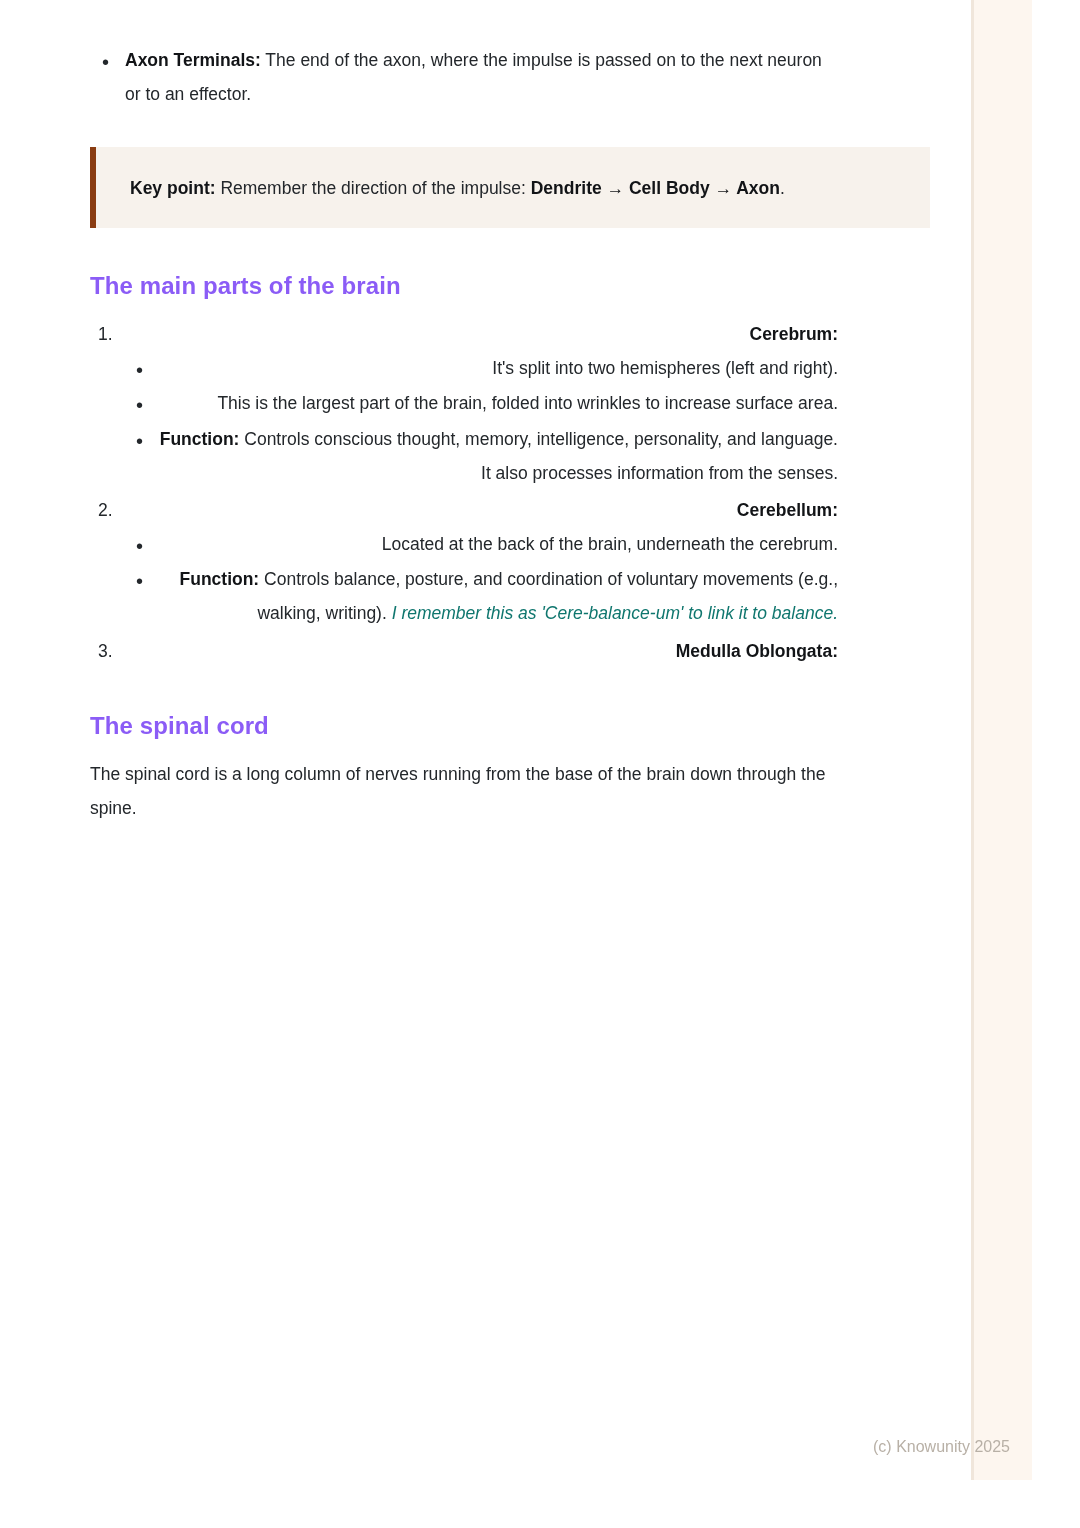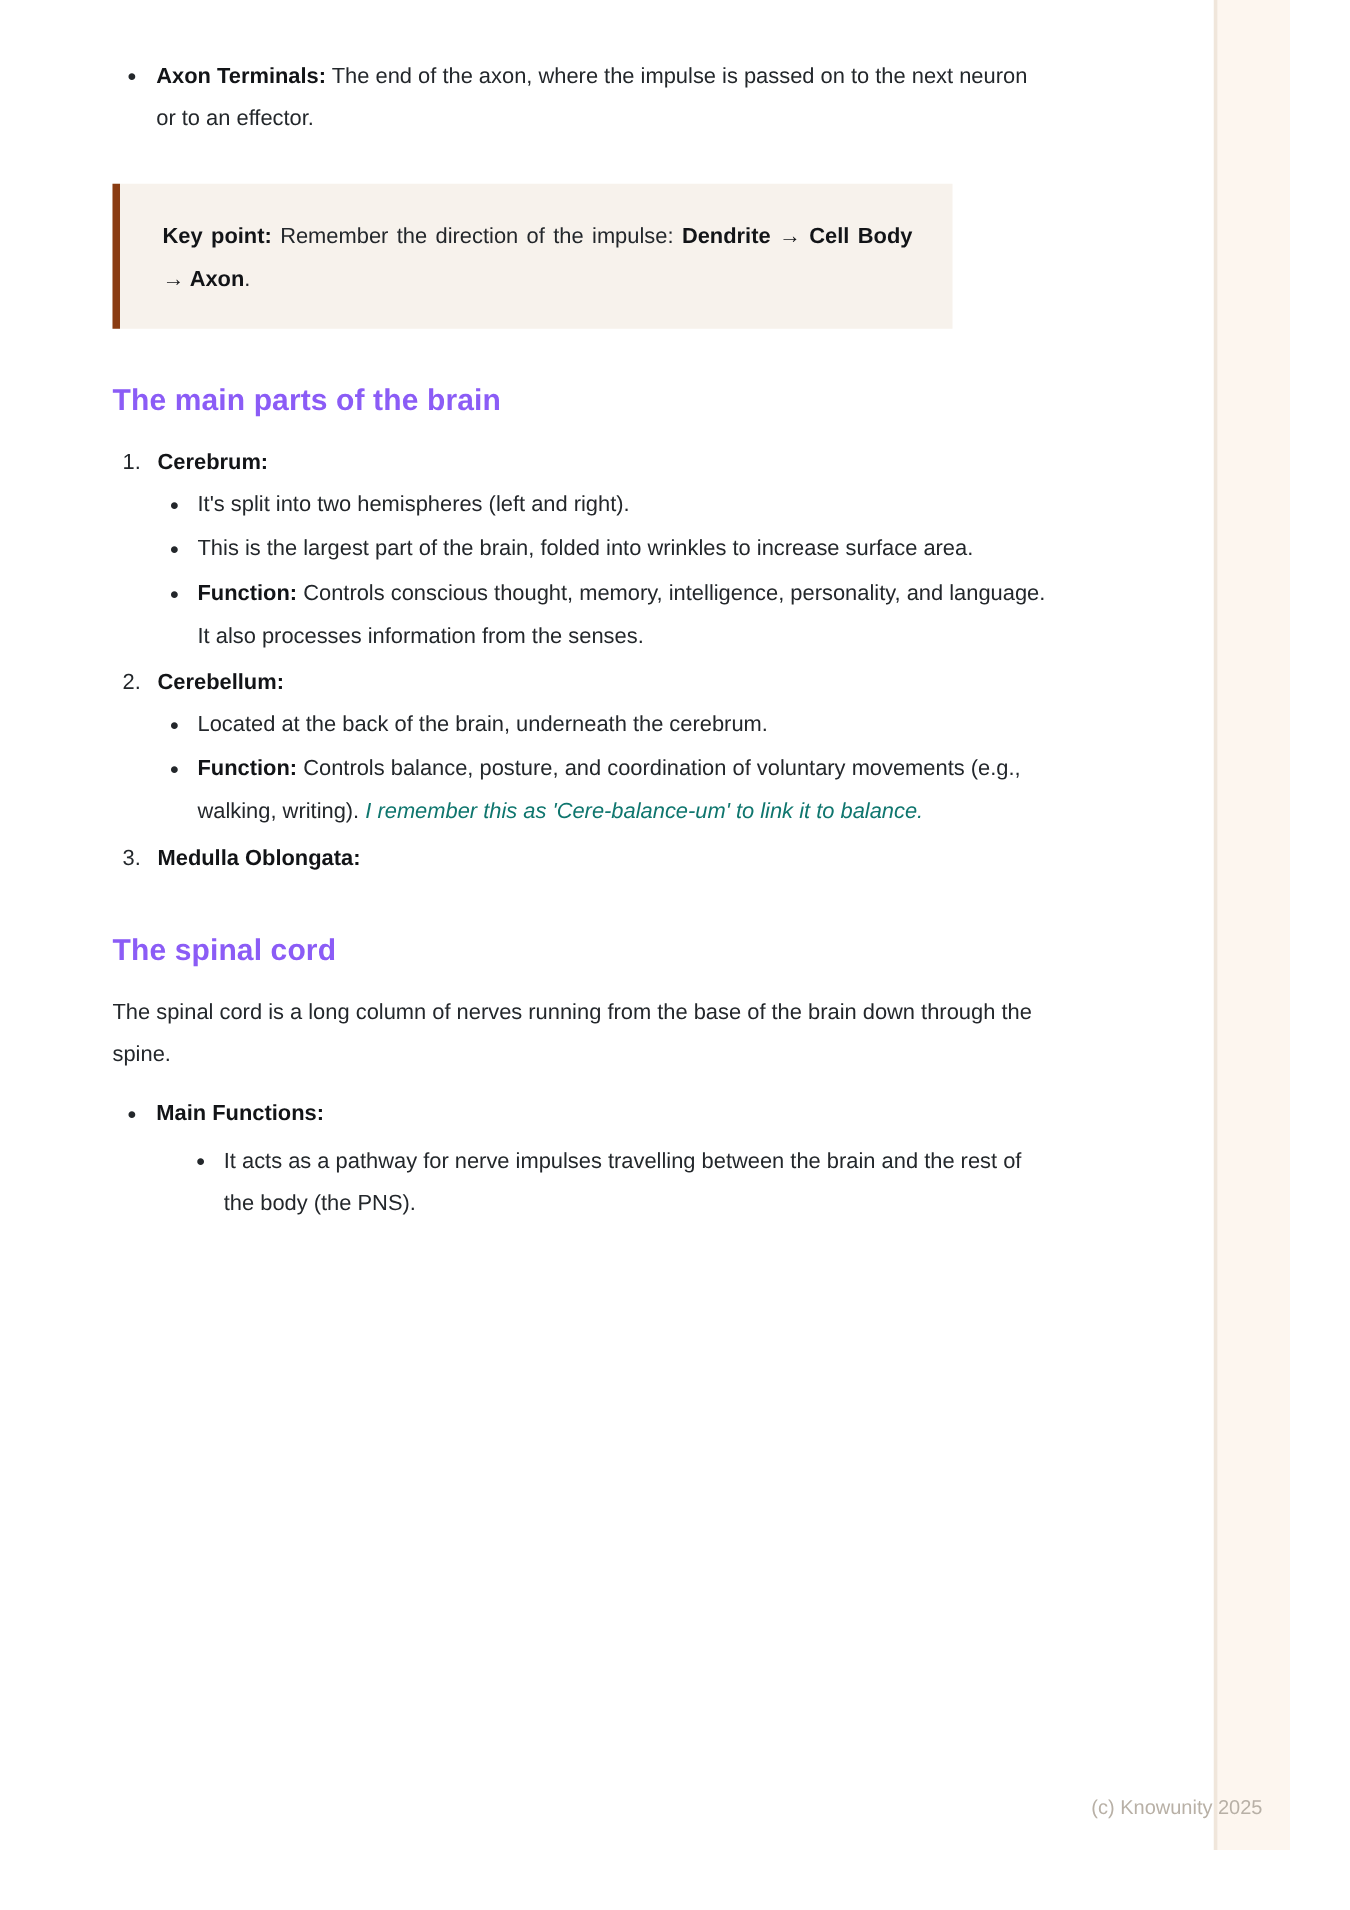--- a/index.html
+++ b/index.html
@@ -89,20 +89,21 @@
     top: -1px;
     font-size: 20px;
     color: #23272b;
   }
 
   ol.numbered {
     list-style: none;
     margin: 0;
     padding: 0;
     counter-reset: li;
+    text-align: right;
   }
   ol.numbered > li.num-item {
     position: relative;
     padding-left: 36px;
     counter-increment: li;
     margin-bottom: 4px;
   }
   ol.numbered > li.num-item::before {
     content: counter(li) ".";
     position: absolute;
@@ -113,21 +114,21 @@
   }
 
   .b { font-weight: bold; color: #121417; }
   .i { font-style: italic; color: #0f766e; }
 
   .callout {
     position: relative;
     background: #f7f2ec;
     padding: 24px 32px 22px 40px;
     margin: 36px 0 0 0;
-    width: 672px;
+    width: 840px;
     box-sizing: border-box;
   }
   .callout::before {
     content: "";
     position: absolute;
     left: 0; top: 0; bottom: 0;
     width: 6px;
     background: #8a3c12;
   }
   .callout p {
@@ -215,28 +216,18 @@
         <span class="b">Medulla Oblongata:</span>
         <ul class="sub-bullets sub-group">
         </ul>
       </li>
 
     </ol>
 
     <h2 class="section">The spinal cord</h2>
     <p class="para">The spinal cord is a long column of nerves running from the base of the brain down through the spine.</p>
 
-    <ul class="bullets" style="margin-top:14px;">
-      <li>
-        <span class="b">Main Functions:</span>
-        <ul class="sub-bullets" style="margin-top:4px;padding-left:22px;">
-          <li>
-            <span>It acts as a pathway for nerve impulses travelling between the brain and the rest of the body (the PNS).</span>
-          </li>
-        </ul>
-      </li>
-    </ul>
 
   </div>
 
   <div class="footer-note">(c) Knowunity 2025</div>
 
 </div>
 
 </body></html>

